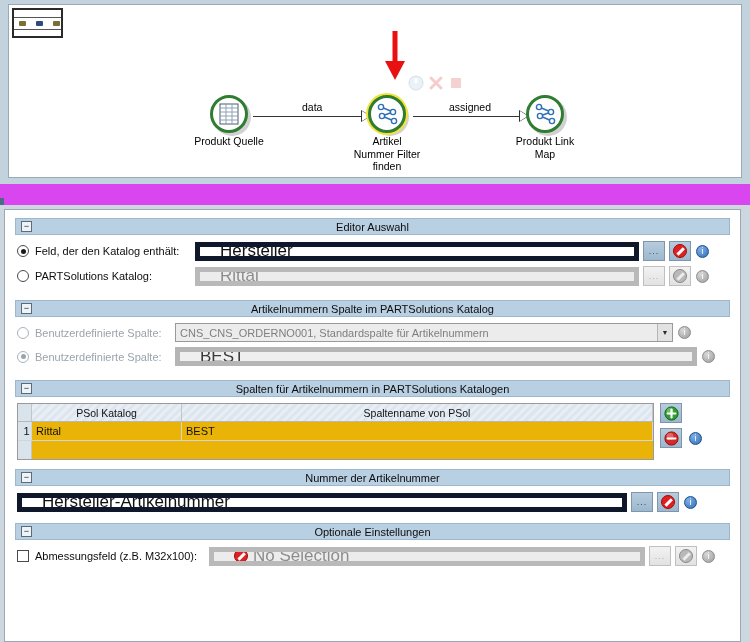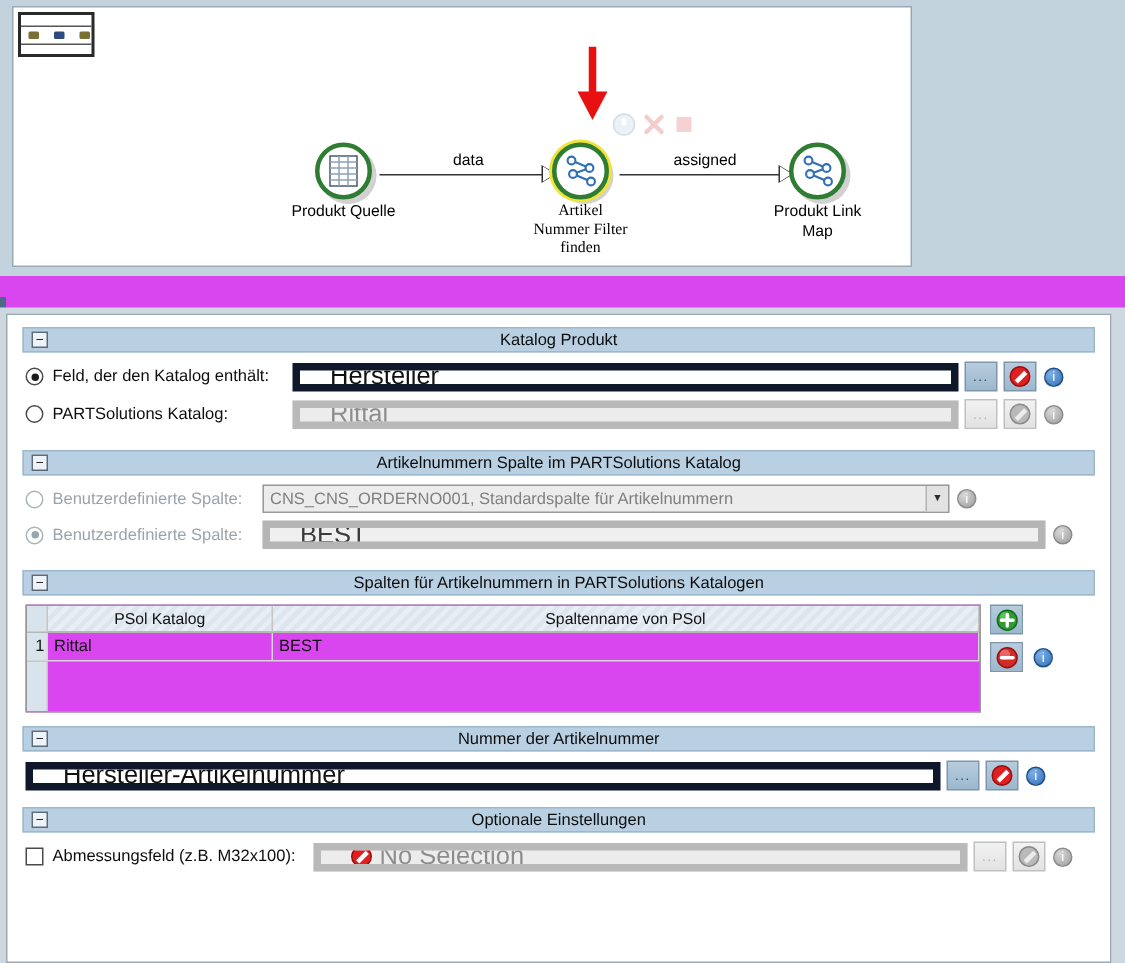--- a/index.html
+++ b/index.html
@@ -16,21 +16,21 @@
   
   #workflow-area {
     position: absolute;
     left: 0; top: 0;
     width: 750px; height: 184px;
     background: #c3d3de;
   }
   #canvas-frame {
     position: absolute;
     left: 8px; top: 4px;
-    width: 600px; height: 174px;
+    width: 734px; height: 174px;
     background: #ffffff;
     border: 1px solid #9aa9b4;
   }
   #minimap {
     position: absolute;
     left: 3px; top: 3px;
     width: 51px; height: 30px;
     background: #ffffff;
     border: 2px solid #2a2a2a;
   }
@@ -312,23 +312,23 @@
   .btn-rnd {
     width: 22px; height: 20px;
     border: 1px solid #7e95ab;
     background: linear-gradient(#b7ccdd, #9cb8ce);
     display: flex; align-items: center; justify-content: center;
   }
 
   
   .tbl-wrap { display: flex; align-items: flex-start; }
   .tbl {
-    width: 637px; height: 72px;
+    width: 637px; height: 57px;
     border: 1px solid #9a9a9a;
-    background: #d946ef;
+    background: #eab308;
     overflow: hidden;
   }
   .tbl-head {
     display: flex; height: 18px;
     background:
       repeating-linear-gradient(135deg, #e8eef4 0 3px, #dde6ee 3px 6px);
     border-bottom: 1px solid #b7b7b7;
   }
   .tbl-head .th {
     font-size: 10.5px; color: #111;
@@ -412,21 +412,21 @@
             <line x1="1" y1="13" x2="19" y2="13"></line>
             <line x1="1" y1="17" x2="19" y2="17"></line>
             <line x1="7" y1="1" x2="7" y2="21"></line>
             <line x1="13" y1="1" x2="13" y2="21"></line>
           </g>
         </svg>
       </div>
       <div class="node-label">Produkt Quelle</div>
     </div>
 
-    <div class="wf-node" style="left:318px; top:90px;font-family:Liberation Serif, serif;">
+    <div class="wf-node" style="left:318px; top:90px;">
       <div class="node-icon">
         <div class="node-shadow"></div>
         <div class="node-ring selected"></div>
         <svg style="position:absolute;left:8px;top:8px;" width="23" height="23" viewBox="0 0 23 23">
           <g stroke="#2f6fb5" stroke-width="1.4" fill="none">
             <line x1="5" y1="4" x2="17" y2="9"></line>
             <line x1="17" y1="9" x2="6" y2="13"></line>
             <line x1="6" y1="13" x2="18" y2="18"></line>
           </g>
           <g fill="#ffffff" stroke="#2f6fb5" stroke-width="1.4">
@@ -484,21 +484,21 @@
     </span>
   </div>
 </div>
 
 <div id="editor-body">
   <div id="editor-panel">
 
     <div class="section">
       <div class="section-header">
         <div class="collapse-box">−</div>
-        <div class="section-title">Katalog Produkt</div>
+        <div class="section-title">Editor Auswahl</div>
       </div>
       <div class="section-body">
 
         <div class="row">
           <div class="radio checked"></div>
           <div class="row-label" style="width:160px;">Feld, der den Katalog enthält:</div>
           <div class="txt" style="width:444px;">Hersteller</div>
           <div class="btn-sq">
             <span class="dots">...</span>
           </div>
@@ -527,21 +527,21 @@
     <div class="section">
       <div class="section-header">
         <div class="collapse-box">−</div>
         <div class="section-title">Artikelnummern Spalte im PARTSolutions Katalog</div>
       </div>
       <div class="section-body">
 
         <div class="row">
           <div class="radio disabled"></div>
           <div class="row-label disabled" style="width:140px;">Benutzerdefinierte Spalte:</div>
-          <div class="combo" style="width:458px;">
+          <div class="combo" style="width:498px;">
             <div class="combo-text">CNS_CNS_ORDERNO001, Standardspalte für Artikelnummern</div>
             <div class="combo-arrow">▼</div>
           </div>
           <div class="icon-info dis">i</div>
         </div>
 
         <div class="row">
           <div class="radio disabled checked"></div>
           <div class="row-label disabled" style="width:140px;">Benutzerdefinierte Spalte:</div>
           <div class="txt readonlyish" style="width:522px;">BEST</div>

